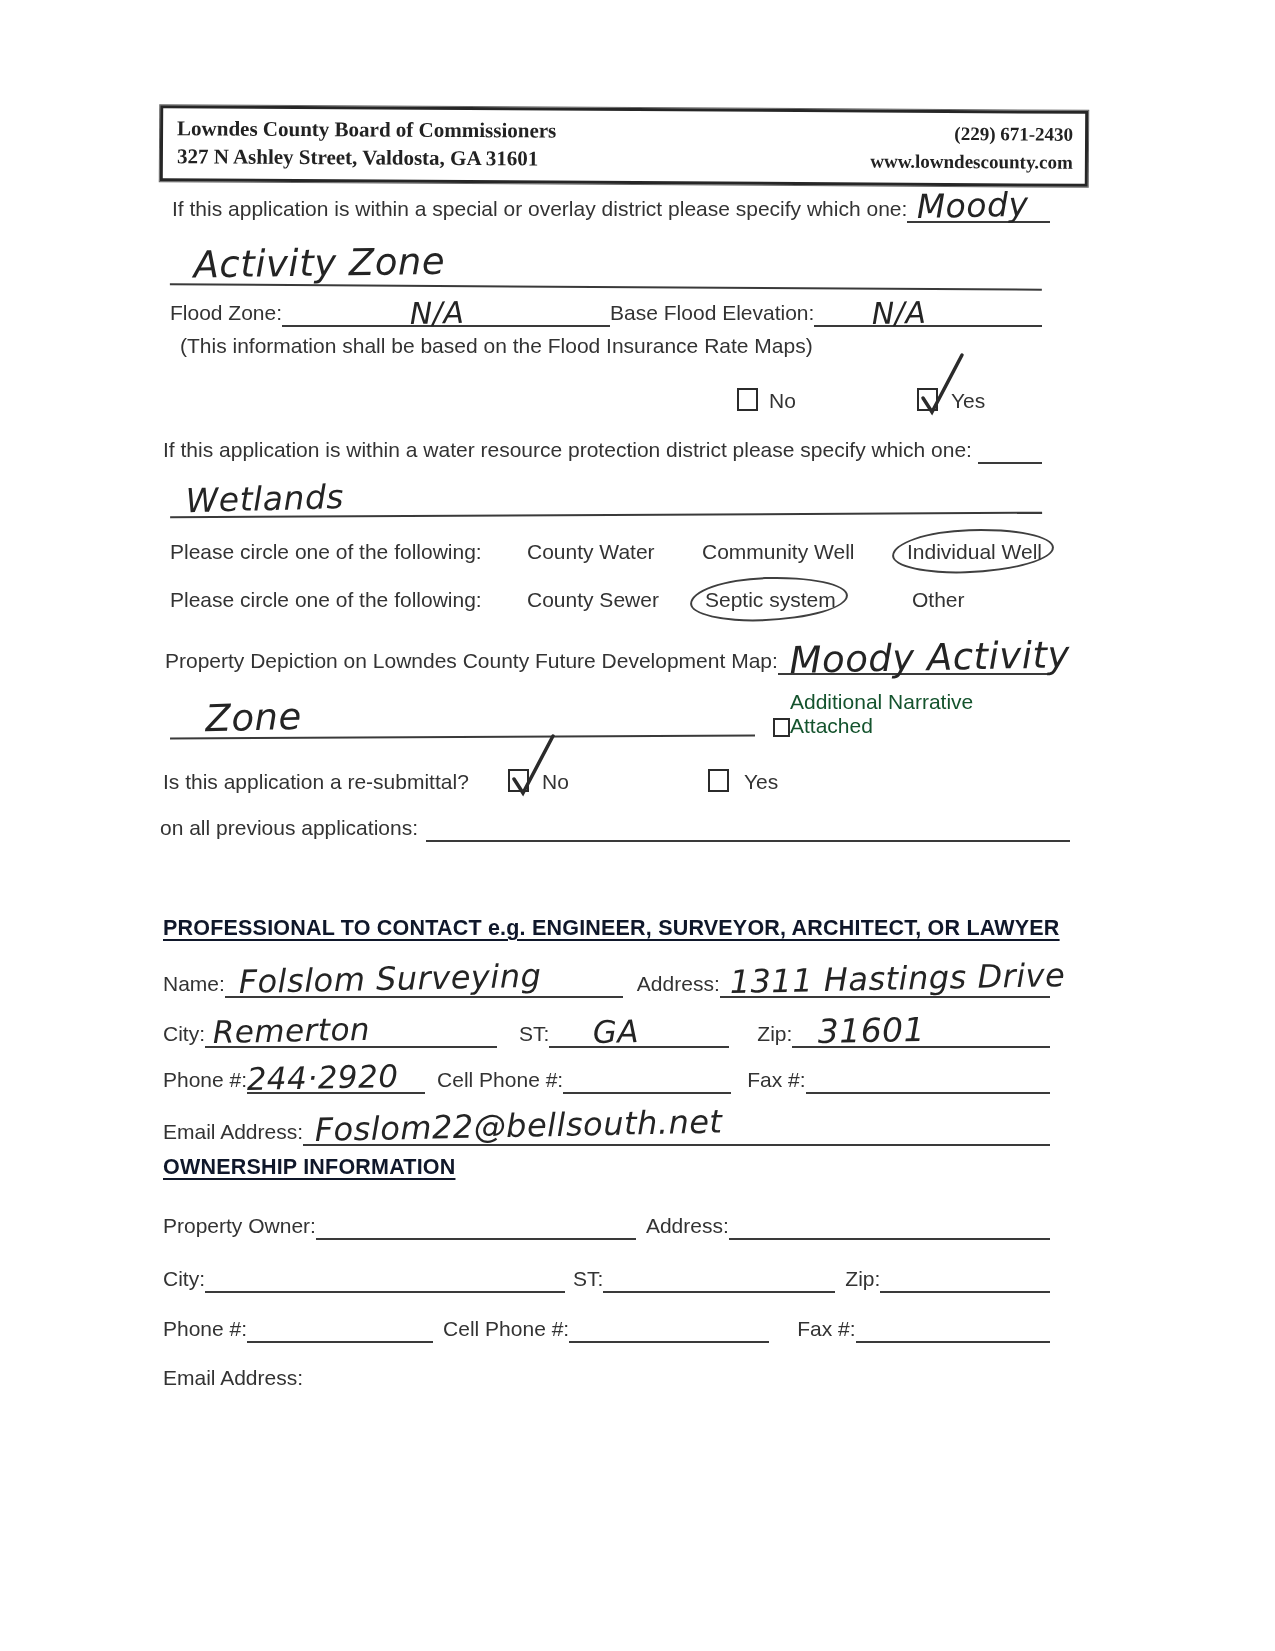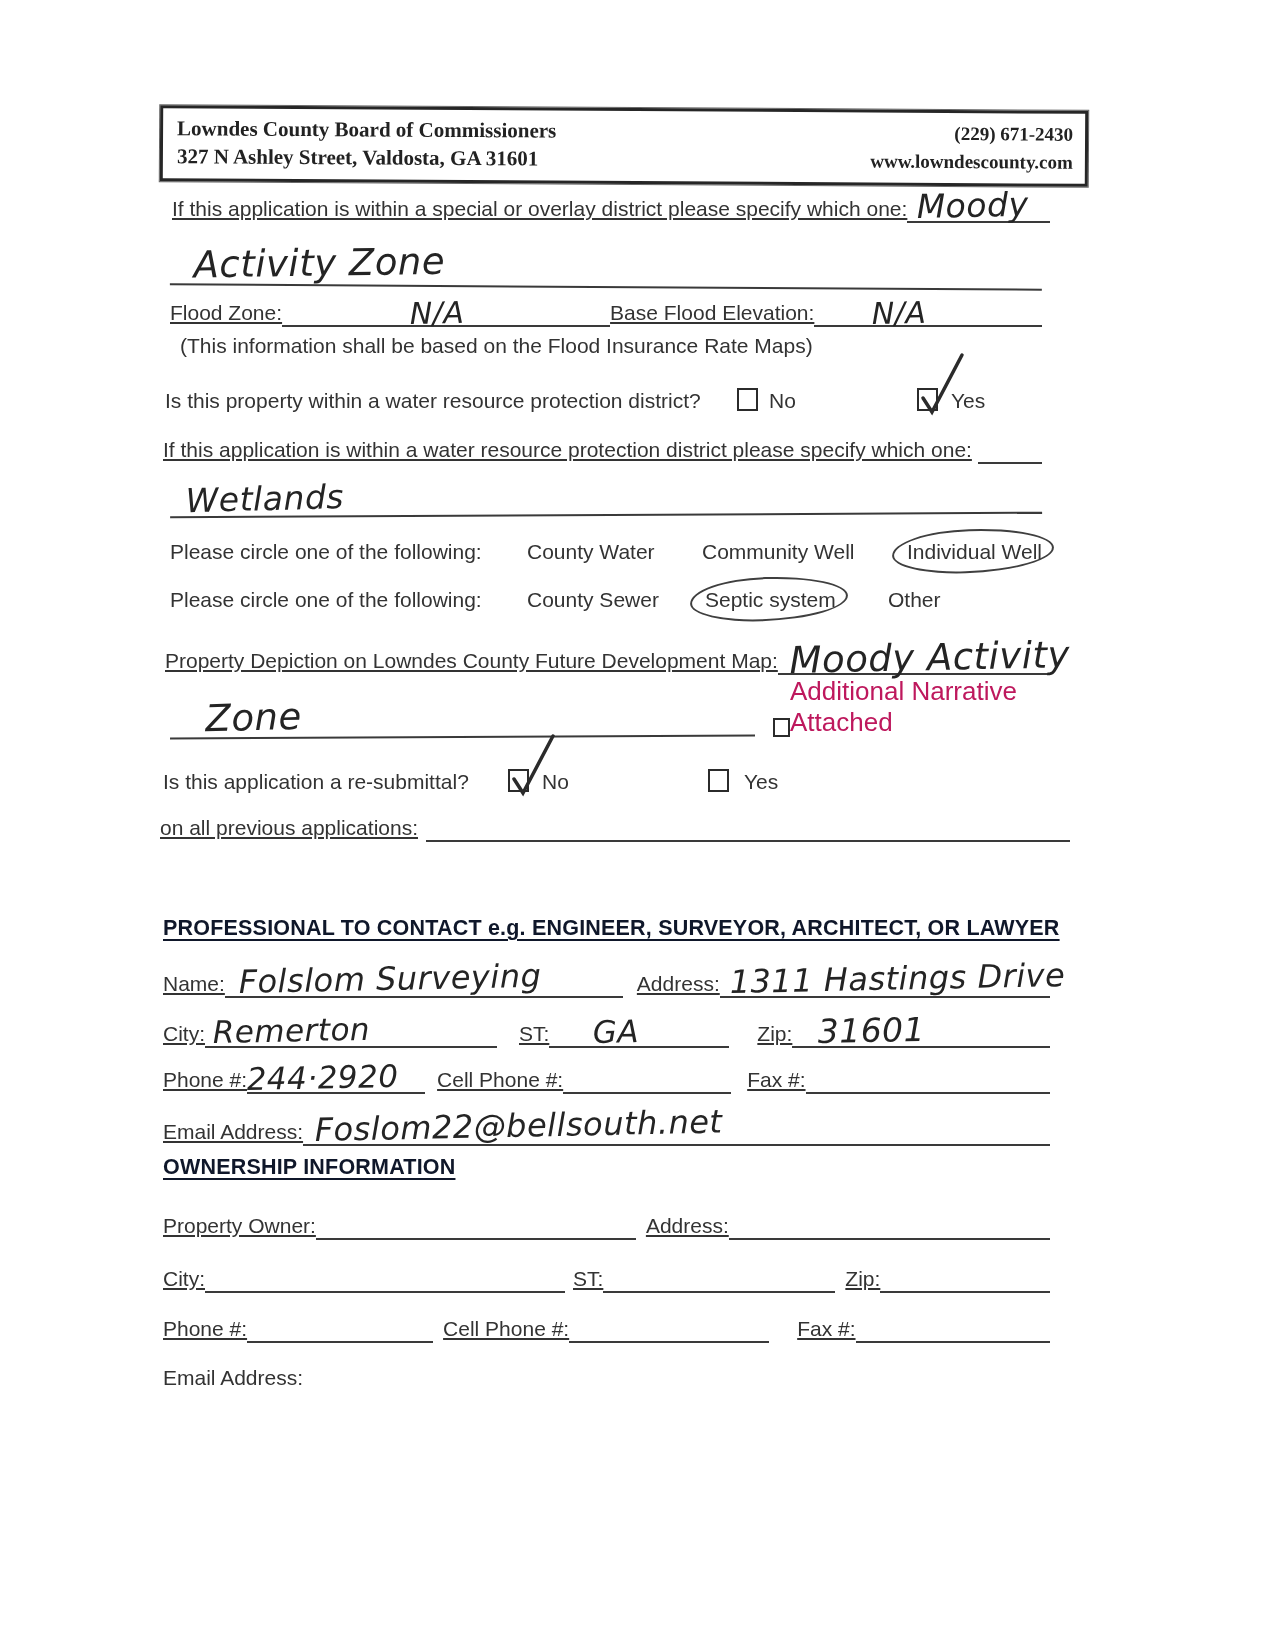--- a/index.html
+++ b/index.html
@@ -18,24 +18,24 @@
     box-shadow:0 0 0 1px #6a6a6a;
     display:flex;justify-content:space-between;align-items:center;
     padding:7px 12px 8px 14px;box-sizing:border-box;
     transform:rotate(0.35deg);
     background:#fff;
   }
   .hb-left{font-family:"Liberation Serif", serif;font-weight:bold;font-size:21px;line-height:1.32;color:#222;}
   .hb-right{font-family:"Liberation Serif", serif;font-weight:bold;font-size:19px;line-height:1.45;color:#222;text-align:right;}
   
   .row{position:absolute;display:flex;align-items:flex-end;}
-  .lbl{white-space:nowrap;font-size:21px;color:#333;line-height:1.2;padding-bottom:2px;text-decoration:underline;}
+  .lbl{white-space:nowrap;font-size:21px;color:#333;line-height:1.2;padding-bottom:2px;}
   .fill{flex:1 1 auto;border-bottom:2px solid #3a3a3a;height:10px;position:relative;}
   .fill.fixed{flex:0 0 auto;}
-  .plain{font-size:26px;color:#be185d;}
+  .plain{font-size:21px;color:#14532d;}
   
   .hw{
     position:absolute;bottom:-4px;
     font-family:"DejaVu Sans", sans-serif;
     font-style:italic;color:#242424;
     white-space:nowrap;line-height:1;
     transform:rotate(-1.2deg);transform-origin:left bottom;
     letter-spacing:0.5px;
   }
   .hw-blue{color:#3e7cc2;}
@@ -110,21 +110,20 @@
       <span class="hw" style="left:128px;font-size:30px;">N/A</span>
     </span>
     <span class="lbl">Base Flood Elevation:</span>
     <span class="fill">
       <span class="hw" style="left:58px;font-size:30px;">N/A</span>
     </span>
   </div>
   <div class="para" style="left:180px;top:331px;">(This information shall be based on the Flood Insurance Rate Maps)</div>
 
   <div class="row" style="left:165px;top:381px;width:885px;height:32px;">
-    <span class="opt" style="left:0;">Is this property within a water resource protection district?</span>
     <span class="cb" style="position:absolute;left:572px;bottom:2px;">
       
     </span>
     <span class="opt" style="left:604px;">No</span>
     <span class="cb checked" style="position:absolute;left:752px;bottom:2px;">
       <svg class="tick" viewBox="0 0 50 68">
           <path d="M8 48 L17 62 L47 5" fill="none" stroke="#2b2b2b" stroke-width="3.5" stroke-linecap="round"></path>
         </svg>
     </span>
     <span class="opt" style="left:786px;">Yes</span>
@@ -144,21 +143,21 @@
     <span class="opt" style="left:0;">Please circle one of the following:</span>
     <span class="opt" style="left:357px;">County Water</span>
     <span class="opt" style="left:532px;">Community Well</span>
     <span class="opt circled" style="left:737px;">Individual Well</span>
   </div>
 
   <div class="row" style="left:170px;top:580px;width:900px;height:32px;">
     <span class="opt" style="left:0;">Please circle one of the following:</span>
     <span class="opt" style="left:357px;">County Sewer</span>
     <span class="opt circled" style="left:535px;">Septic system</span>
-    <span class="opt" style="left:718px;">Other</span>
+    <span class="opt" style="left:742px;">Other</span>
   </div>
 
   <div class="row" style="left:165px;top:648px;width:885px;">
     <span class="lbl">Property Depiction on Lowndes County Future Development Map:</span>
     <span class="fill">
       <span class="hw" style="left:12px;font-size:37px;bottom:-6px;">Moody Activity</span>
     </span>
   </div>
   <div class="row" style="left:170px;top:692px;width:880px;height:46px;">
     <span class="fill fixed tilt-l" style="width:585px;">

